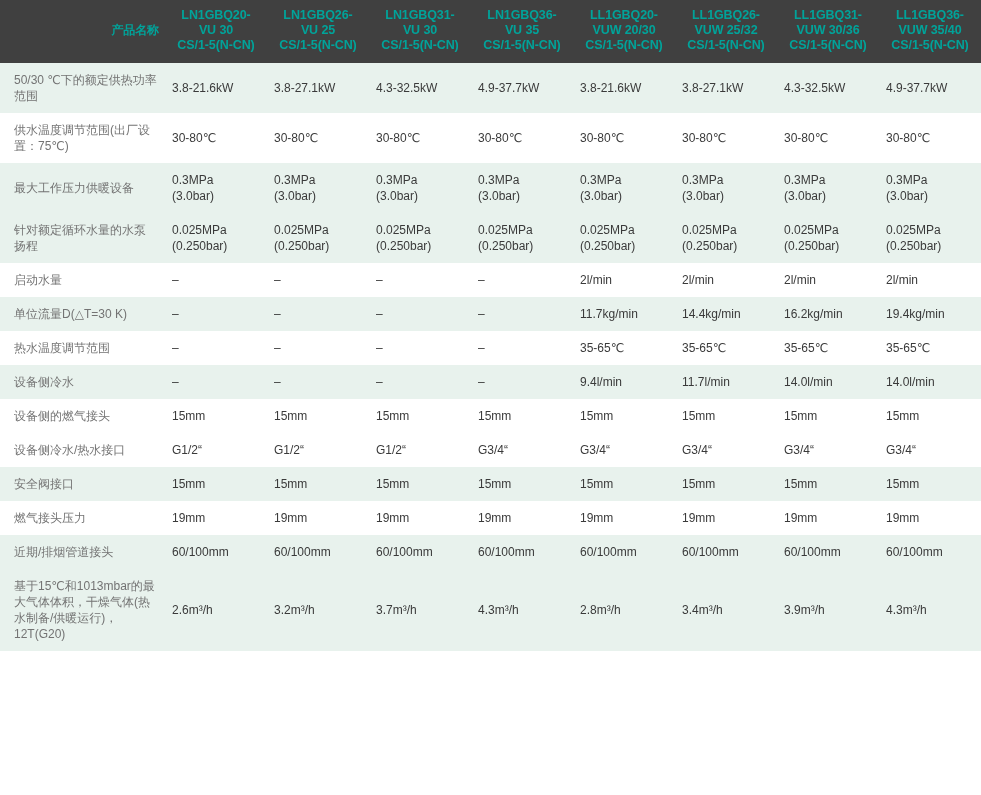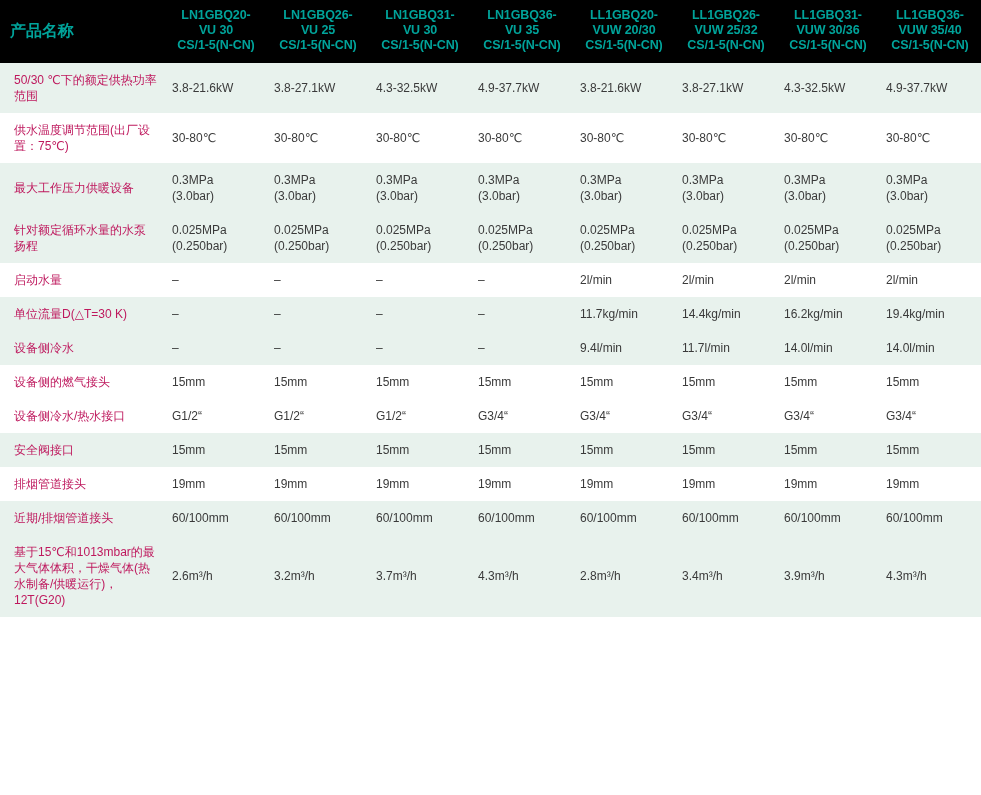--- a/index.html
+++ b/index.html
@@ -16,50 +16,50 @@
   }
   #spec-table {
     width: 981px;
     border-collapse: collapse;
     table-layout: fixed;
   }
   #spec-table col.col-label { width: 165px; }
   #spec-table col.col-data  { width: 102px; }
 
   thead th {
-    background: #000000;
+    background: #404040;
     color: #00a39a;
     font-size: 12.5px;
     font-weight: bold;
     line-height: 15px;
     padding: 8px 6px 10px 6px;
     vertical-align: middle;
     text-align: center;
     border: none;
     letter-spacing: -0.1px;
   }
   thead th.label-head {
-    text-align: left;
-    font-size: 16px;
+    text-align: right;
+    font-size: 12px;
     padding-left: 10px;
   }
   thead th .mline { display: block; white-space: nowrap; }
 
   tbody td {
     font-size: 12px;
     line-height: 16px;
     padding: 9px 6px 9px 6px;
     vertical-align: middle;
     border: none;
     color: #3a3a3a;
   }
   tbody td.cell-label {
     padding-left: 14px;
     padding-right: 8px;
-    color: #be185d;
+    color: #737373;
     text-align: left;
   }
   tbody td.cell-val {
     padding-left: 7px;
     text-align: left;
     white-space: pre-line;
     color: #3a3a3a;
   }
   tbody tr.stripe td { background: #e8f2ed; }
   tbody tr.plain td  { background: #ffffff; }
@@ -200,20 +200,31 @@
         <td class="cell-label">单位流量D(△T=30 K)</td>
         <td class="cell-val">–</td>
         <td class="cell-val">–</td>
         <td class="cell-val">–</td>
         <td class="cell-val">–</td>
         <td class="cell-val">11.7kg/min</td>
         <td class="cell-val">14.4kg/min</td>
         <td class="cell-val">16.2kg/min</td>
         <td class="cell-val">19.4kg/min</td>
       </tr>
+      <tr class="plain">
+        <td class="cell-label">热水温度调节范围</td>
+        <td class="cell-val">–</td>
+        <td class="cell-val">–</td>
+        <td class="cell-val">–</td>
+        <td class="cell-val">–</td>
+        <td class="cell-val">35-65℃</td>
+        <td class="cell-val">35-65℃</td>
+        <td class="cell-val">35-65℃</td>
+        <td class="cell-val">35-65℃</td>
+      </tr>
       <tr class="stripe">
         <td class="cell-label">设备侧冷水</td>
         <td class="cell-val">–</td>
         <td class="cell-val">–</td>
         <td class="cell-val">–</td>
         <td class="cell-val">–</td>
         <td class="cell-val">9.4l/min</td>
         <td class="cell-val">11.7l/min</td>
         <td class="cell-val">14.0l/min</td>
         <td class="cell-val">14.0l/min</td>
@@ -245,21 +256,21 @@
         <td class="cell-val">15mm</td>
         <td class="cell-val">15mm</td>
         <td class="cell-val">15mm</td>
         <td class="cell-val">15mm</td>
         <td class="cell-val">15mm</td>
         <td class="cell-val">15mm</td>
         <td class="cell-val">15mm</td>
         <td class="cell-val">15mm</td>
       </tr>
       <tr class="plain">
-        <td class="cell-label">排烟管道接头</td>
+        <td class="cell-label">燃气接头压力</td>
         <td class="cell-val">19mm</td>
         <td class="cell-val">19mm</td>
         <td class="cell-val">19mm</td>
         <td class="cell-val">19mm</td>
         <td class="cell-val">19mm</td>
         <td class="cell-val">19mm</td>
         <td class="cell-val">19mm</td>
         <td class="cell-val">19mm</td>
       </tr>
       <tr class="stripe">

